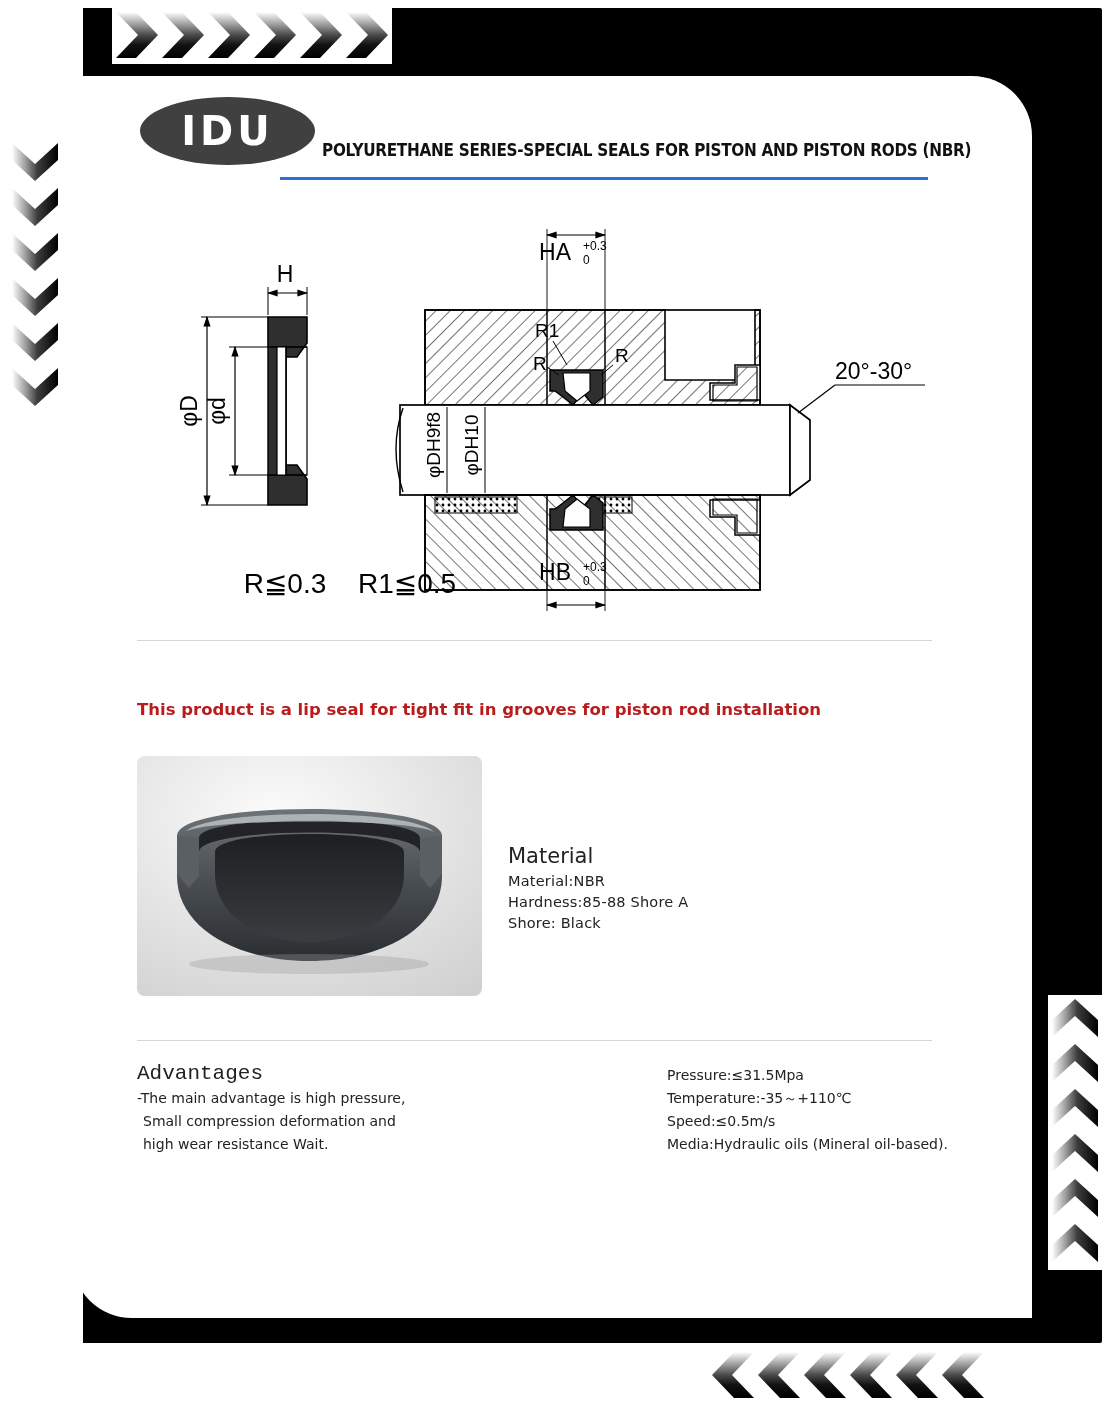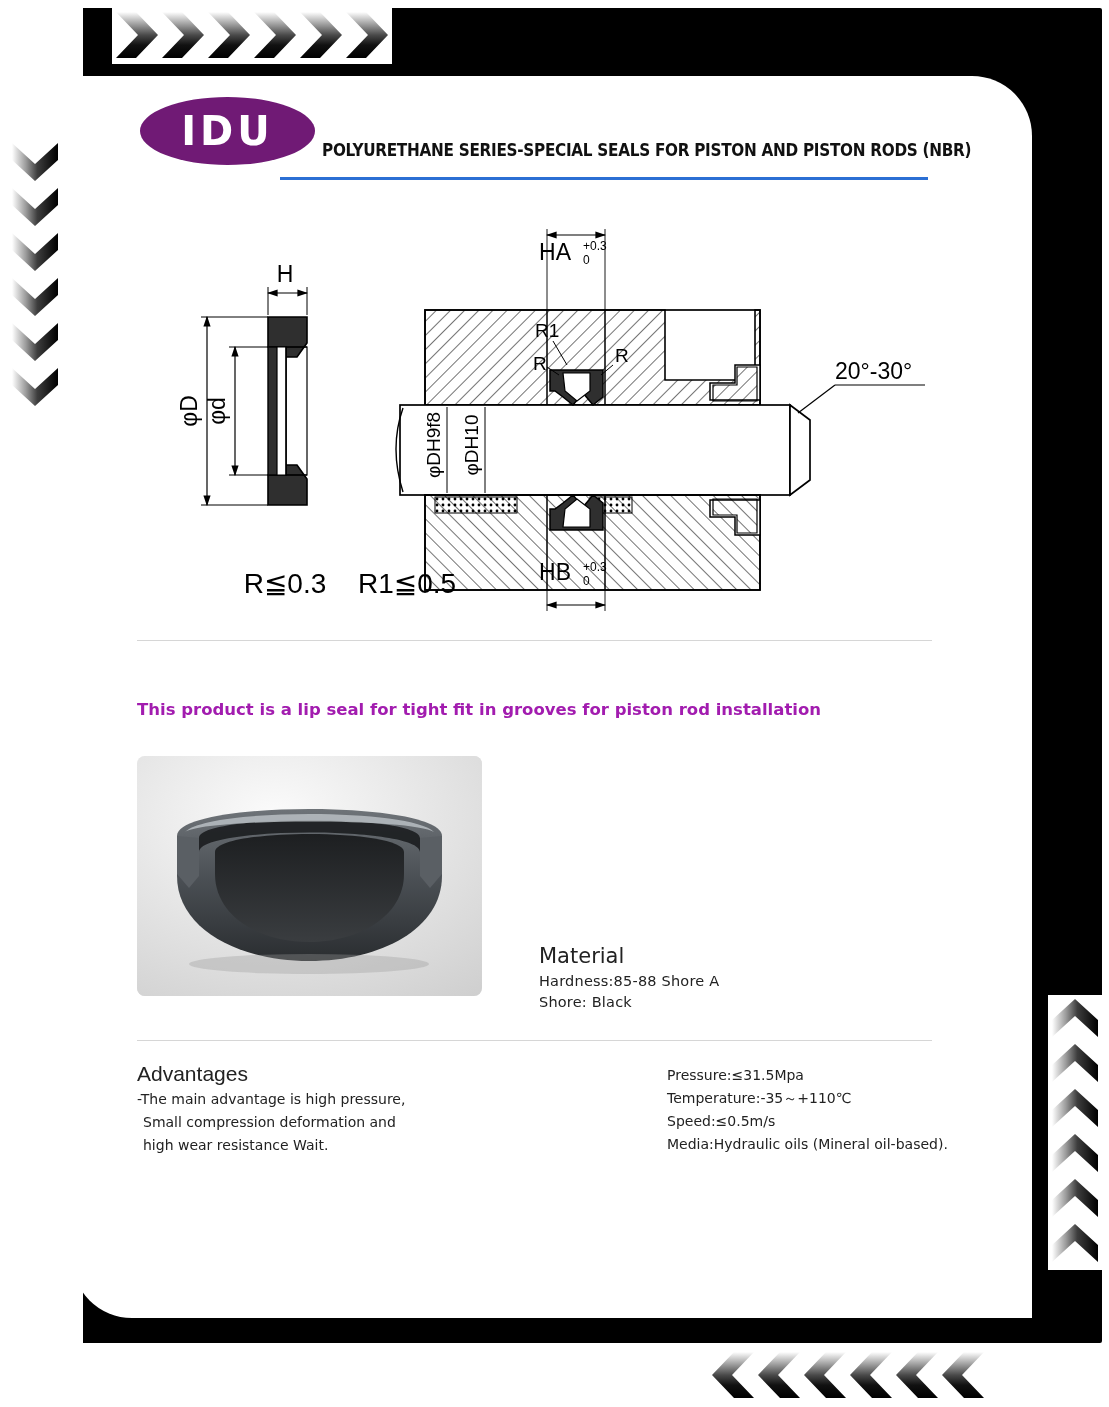--- a/index.html
+++ b/index.html
@@ -30,21 +30,21 @@
   .strip-left{left:8px;top:140px;width:56px;height:270px;background:#fff;flex-direction:column;}
   .strip-right{left:1048px;top:995px;width:56px;height:275px;background:#fff;flex-direction:column;}
   .strip-bottom{left:712px;top:1348px;width:290px;height:54px;background:#fff;}
 
   .cv{width:46px;height:54px;flex:0 0 auto;}
   .cv-v{width:54px;height:45px;flex:0 0 auto;}
 
   
   .logo-oval{
     position:absolute;left:140px;top:97px;width:175px;height:68px;
-    background:#701a75;border-radius:50%/50%;
+    background:#404040;border-radius:50%/50%;
     display:flex;align-items:center;justify-content:center;
   }
   .logo-text{
     color:#fff;font-weight:bold;font-size:40px;letter-spacing:4px;
     font-family:"DejaVu Sans", sans-serif;
   }
   .header-title{
     position:absolute;left:322px;top:140px;width:610px;
     font-family:"DejaVu Sans Condensed","DejaVu Sans", sans-serif;
     font-weight:bold;font-size:17.5px;letter-spacing:-0.3px;color:#111;
@@ -54,37 +54,37 @@
     position:absolute;left:280px;top:177px;width:648px;height:3px;background:#2b6fd4;
   }
 
   
   .drawing{position:absolute;left:135px;top:215px;width:800px;height:415px;}
   .hr1{position:absolute;left:137px;top:640px;width:795px;height:1px;background:#d6d6d6;}
   .hr2{position:absolute;left:137px;top:1040px;width:795px;height:1px;background:#d6d6d6;}
 
   .desc{
     position:absolute;left:137px;top:700px;width:780px;
-    font-family:"DejaVu Sans", sans-serif;font-weight:bold;font-size:16.5px;color:#a21caf;
+    font-family:"DejaVu Sans", sans-serif;font-weight:bold;font-size:16.5px;color:#b91c1c;
   }
 
   
   .photo{
     position:absolute;left:137px;top:756px;width:345px;height:240px;border-radius:8px;
     background:linear-gradient(135deg,#f2f2f2 0%,#d9d9d9 45%,#eeeeee 100%);
     overflow:hidden;
   }
 
-  .material-block{position:absolute;left:508px;top:944px;width:400px;margin-left:31px;}
+  .material-block{position:absolute;left:508px;top:844px;width:400px;}
   .mat-h{font-size:21px;color:#222;font-family:"DejaVu Sans", sans-serif;}
   .mat-l{font-size:14.5px;color:#222;margin-top:5px;font-family:"DejaVu Sans", sans-serif;letter-spacing:0.2px;}
 
   .adv-block{position:absolute;left:137px;top:1062px;width:380px;}
   .tech-block{position:absolute;left:667px;top:1062px;width:400px;}
-  .sec-h{font-size:21px;color:#222;font-family:Liberation Sans, sans-serif;}
+  .sec-h{font-size:21px;color:#222;font-family:Liberation Mono, monospace;}
   .sec-l{font-size:14px;color:#222;margin-top:4px;font-family:"DejaVu Sans", sans-serif;line-height:1.35;}
   .sec-l.indent{text-indent:0;padding-left:6px;}
 </style>
 </head>
 <body>
 
 <div class="page">
 
   <div class="frame-outer"></div>
   <div class="frame-white-cut"></div>
@@ -363,20 +363,21 @@
       <path d="M40,80 L62,82 L62,120 L52,132 L40,118 Z" fill="#5a5f64"></path>
 
       <path d="M305,80 L283,82 L283,120 L293,132 L305,118 Z" fill="#5a5f64"></path>
 
       <ellipse cx="172" cy="208" rx="120" ry="10" fill="#9a9a9a" opacity="0.35"></ellipse>
     </svg>
   </div>
 
   <div class="material-block">
     <div class="mat-h">Material</div>
+    <div class="mat-l">Material:NBR</div>
     <div class="mat-l">Hardness:85-88 Shore A</div>
     <div class="mat-l">Shore:  Black</div>
   </div>
 
   <div class="hr2"></div>
 
   <div class="adv-block">
     <div class="sec-h">Advantages</div>
     <div class="sec-l">-The main advantage is high pressure,</div>
     <div class="sec-l indent">Small compression deformation and</div>

